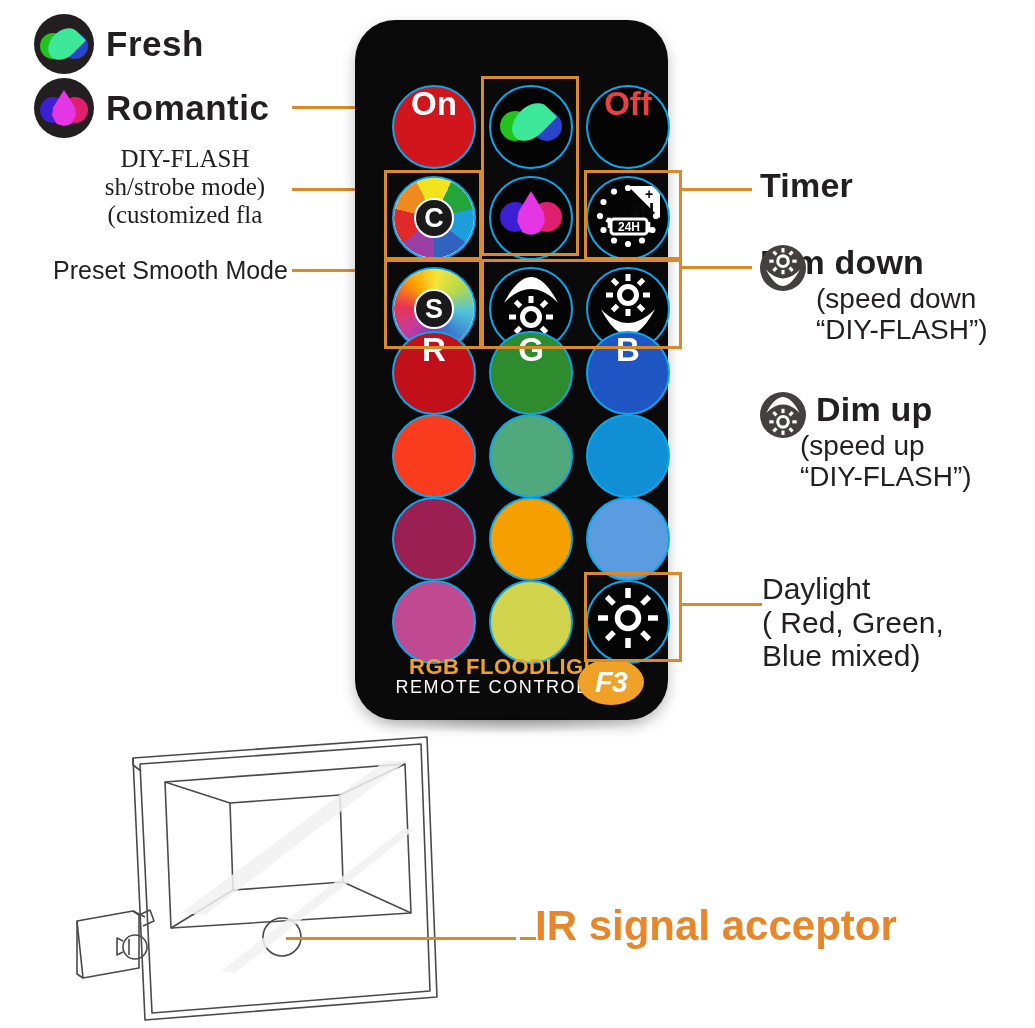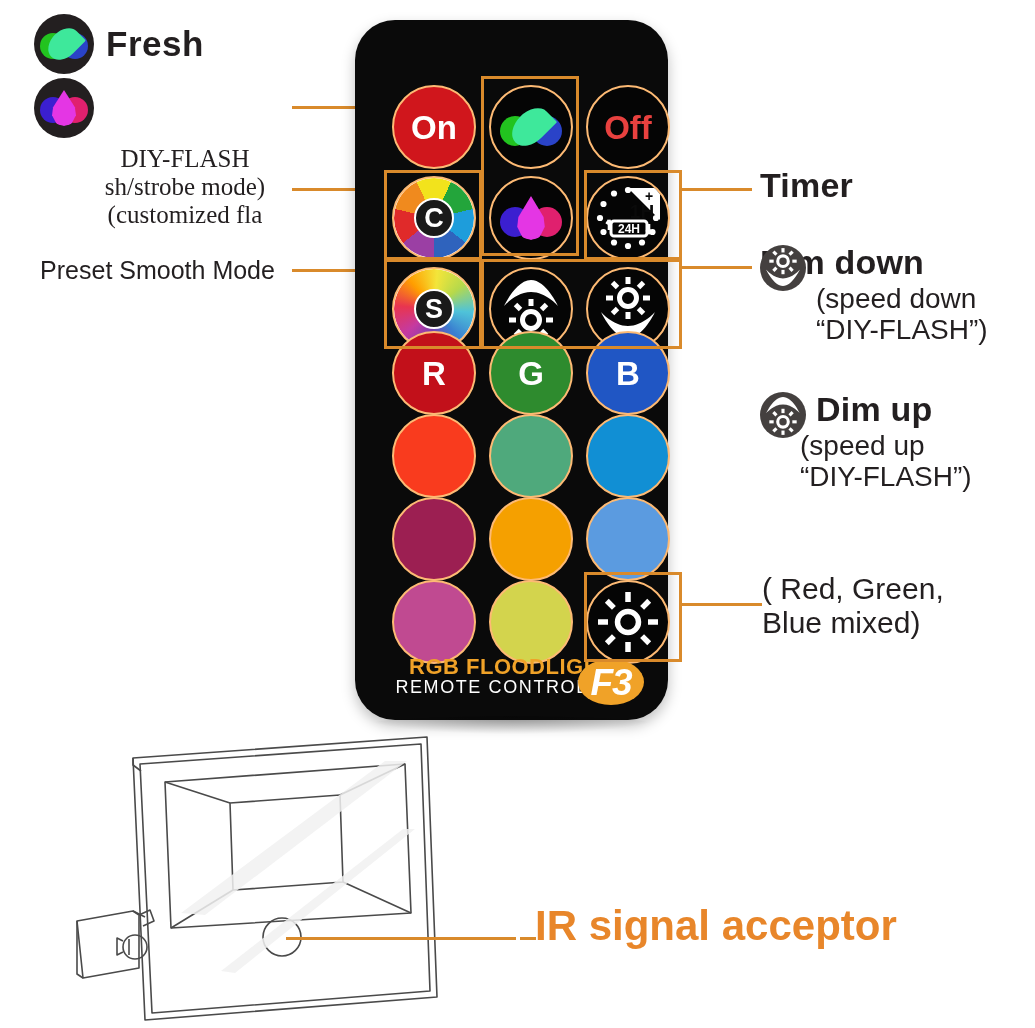--- a/index.html
+++ b/index.html
@@ -68,22 +68,22 @@
     box-shadow:0 6px 14px rgba(0,0,0,0.25);
   }
   #remote::after {
     content:""; position:absolute; left:10px; right:10px; bottom:-14px; height:18px;
     background:radial-gradient(ellipse at 50% 0%, rgba(0,0,0,0.28), rgba(0,0,0,0) 72%);
     border-radius:50%;
   }
   .btn {
     position:absolute;
     border-radius:50%;
-    border:2px solid #fdba74;
-    display:flex; align-items:center; justify-content:center;
+    border:2px solid #0ea5e9;
+    display:flex; justify-content:center;
     overflow:hidden;
   }
   .btn-lbl { font-size:33px; font-weight:700; line-height:1; }
 
   
   .wheelC, .wheelS {
     background:#fff;
   }
   .wheelC::before {
     content:""; position:absolute; inset:0; border-radius:50%;
@@ -128,21 +128,21 @@
     font-size:18px; font-weight:400; color:#ffffff;
     letter-spacing:1.6px; line-height:1.1;
   }
   #f3badge {
     position:absolute; right:24px; top:4px;
     width:66px; height:46px; border-radius:50%;
     background:#f0a228;
     display:flex; align-items:center; justify-content:center;
   }
   #f3badge span {
-    color:#fff; font-size:37px; font-weight:700; font-style:italic;
+    color:#fff; font-size:29px; font-weight:700; font-style:italic;
     line-height:1; letter-spacing:-1px;
   }
 
   
   .hl {
     position:absolute;
     border:3px solid #d98a2b;
     pointer-events:none;
   }
 
@@ -186,29 +186,30 @@
   </div>
 
   <div class="mode-row" style="left:34px; top:78px;">
     <div class="mode-badge">
       <div class="blobL" style="background:#3b1fd0;"></div>
       <div class="blobR" style="background:#e0206e;"></div>
       <div class="center">
           <div class="dropshape"></div>
         </div>
     </div>
+    <div class="mode-text">Romantic</div>
   </div>
 
   <div class="plain-label" style="left:60px; top:145px; width:250px;font-family:Liberation Serif, serif;">
     <div>DIY-FLASH</div>
     <div>sh/strobe mode)</div>
     <div>(customized fla</div>
   </div>
 
-  <div class="plain-label" style="left:5px; top:256px; width:305px;">
+  <div class="plain-label" style="left:18px; top:256px; width:305px;">
     <div>Preset  Smooth Mode</div>
   </div>
 
   <div class="leader" style="left:292px; top:106px; width:108px;"></div>
   <div class="leader" style="left:292px; top:188px; width:92px;"></div>
   <div class="leader" style="left:292px; top:269px; width:92px;"></div>
 
   <div id="remote">
 
     <div class="btn" style="left:37px; top:65px; width:84px; height:84px; background:#d0161c;">
@@ -404,20 +405,21 @@
         <circle cx="37" cy="48" r="8.5" fill="none" stroke="#ffffff" stroke-width="5"></circle>
       </svg>
     </div>
     <div class="r-title" style="margin-left:56px;">Dim up</div>
     <div class="r-sub" style="margin-left:40px; margin-top:2px;">(speed up</div>
     <div class="r-sub" style="margin-left:40px;">“DIY-FLASH”)</div>
   </div>
 
   <div class="leader" style="left:682px; top:603px; width:80px;"></div>
   <div class="r-label" style="left:762px; top:572px; width:260px;">
+    <div class="r-sub" style="font-size:30px;">Daylight</div>
     <div class="r-sub" style="font-size:30px;">( Red, Green,</div>
     <div class="r-sub" style="font-size:30px;">Blue mixed)</div>
   </div>
 
   <div id="flood">
     <svg width="540" height="300" viewBox="0 0 540 300">
       <g fill="none" stroke="#4a4a4a" stroke-width="1.6" stroke-linejoin="round">
 
         <path d="M78 33 L372 12 L382 272 L90 295 Z"></path>
         <path d="M85 39 L366 19 L375 266 L97 288 Z"></path>

